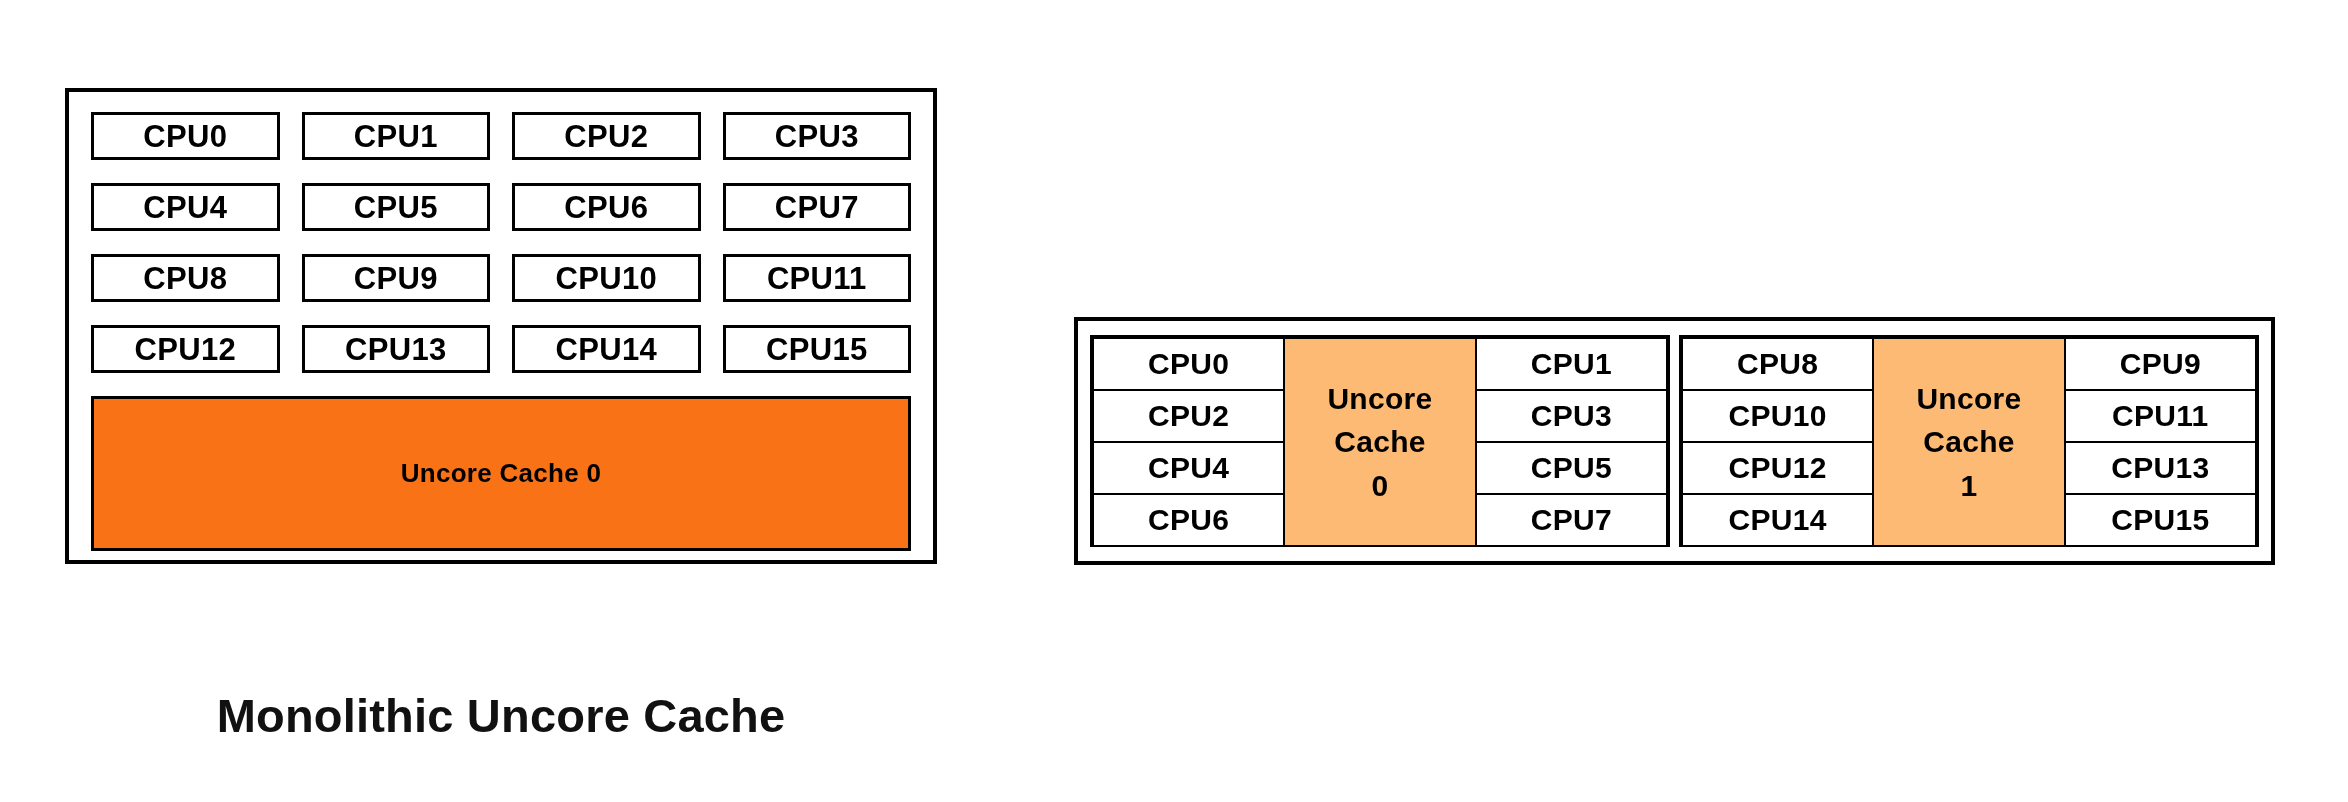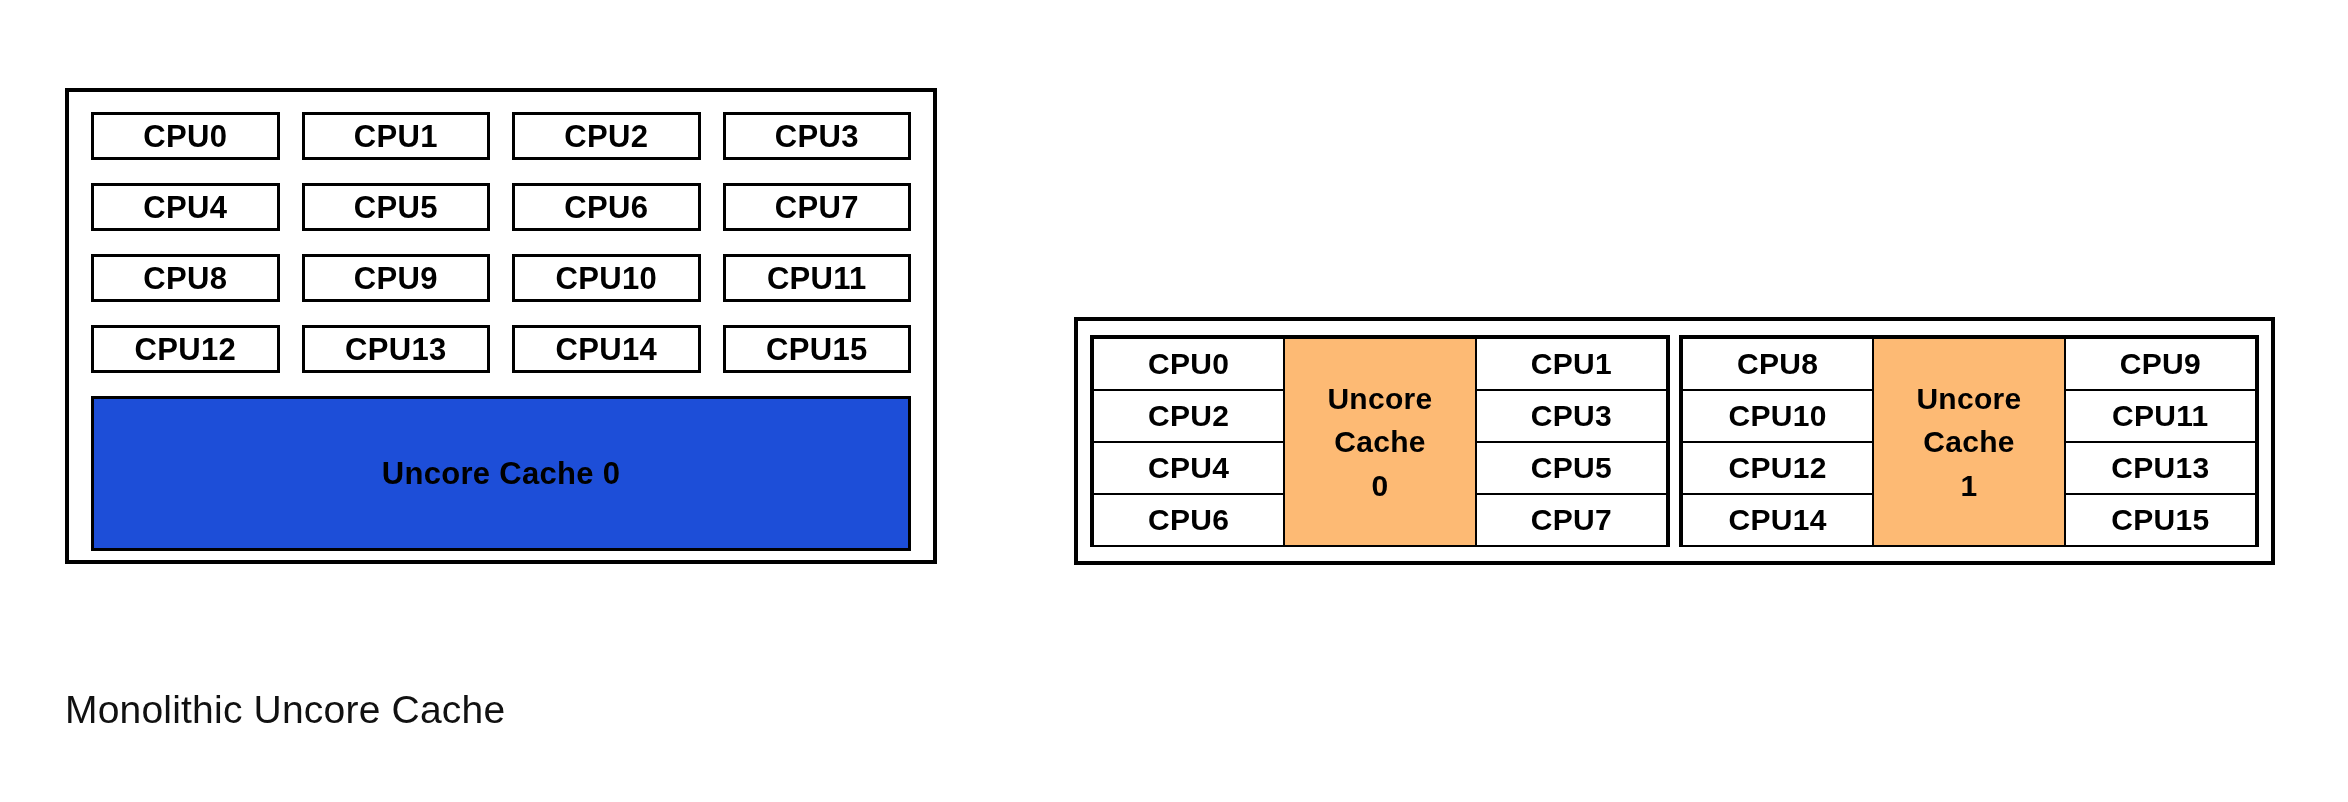--- a/index.html
+++ b/index.html
@@ -27,23 +27,23 @@
 
   
   .panel-frame {
     position: absolute;
     box-sizing: border-box;
     border: 4px solid #000000;
     background: #ffffff;
   }
   .caption {
     position: absolute;
-    text-align: left;
-    font-weight: normal;
-    font-size: 39px;
+    text-align: center;
+    font-weight: bold;
+    font-size: 47px;
     letter-spacing: 0.2px;
     color: #111111;
     white-space: nowrap;
     font-stretch: condensed;
   }
 
   
   #monolithic-panel {
     left: 65px;
     top: 88px;
@@ -69,26 +69,26 @@
     font-size: 31px;
     font-stretch: condensed;
     line-height: 1;
     letter-spacing: 0.3px;
   }
   #mono-cache-box {
     margin-top: 23px;
     height: 155px;
     box-sizing: border-box;
     border: 3px solid #000000;
-    background: #1d4ed8;
-    display: flex;
-    align-items: center;
-    justify-content: center;
-    font-weight: bold;
-    font-size: 31px;
+    background: #f97316;
+    display: flex;
+    align-items: center;
+    justify-content: center;
+    font-weight: bold;
+    font-size: 26px;
     font-stretch: condensed;
     letter-spacing: 0.3px;
   }
   #monolithic-caption {
     left: 65px;
     top: 688px;
     width: 872px;
   }
 
   

